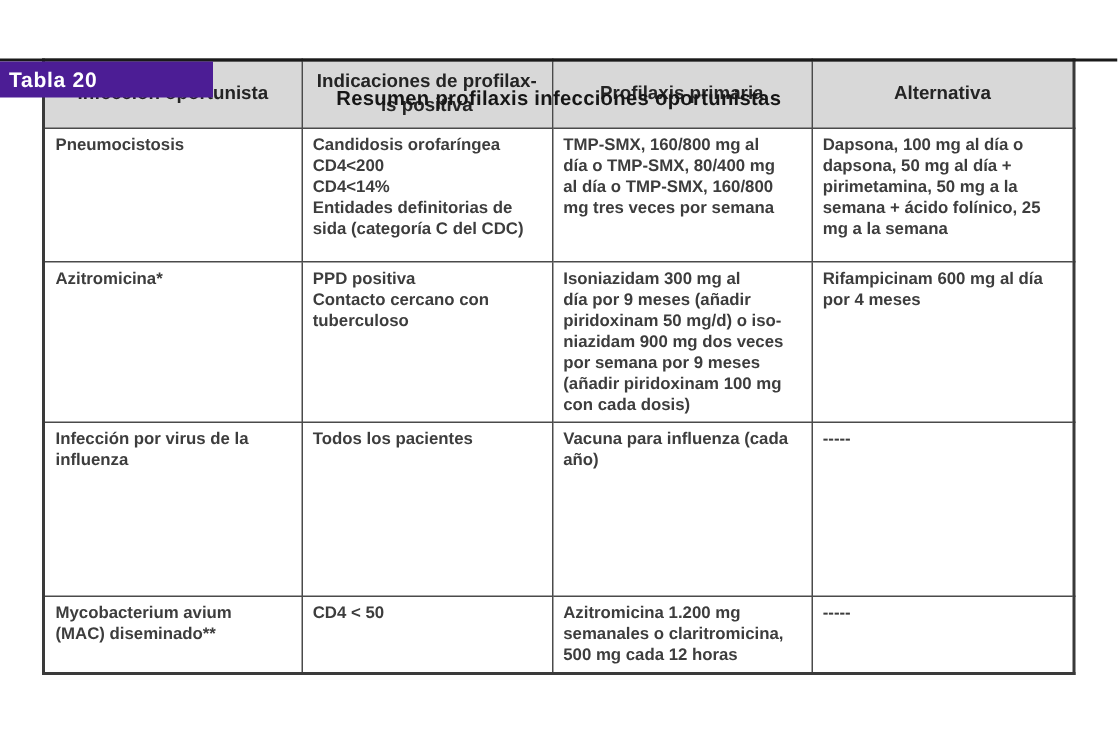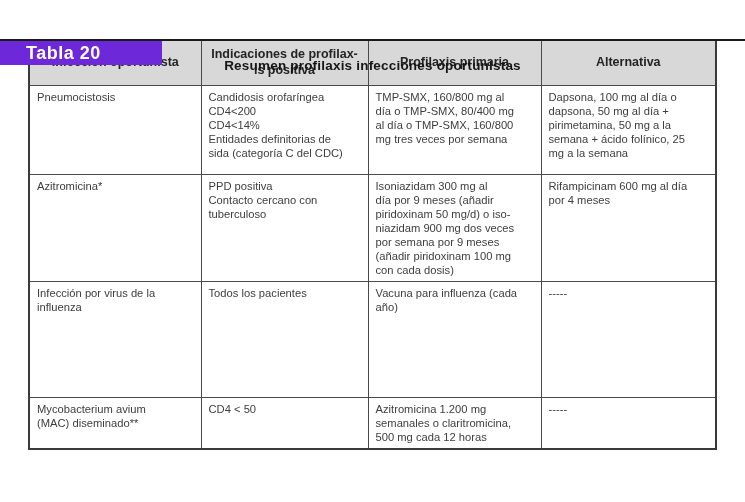--- a/index.html
+++ b/index.html
@@ -10,40 +10,41 @@
     color:#3d3d3d;
     position:relative;
     overflow:hidden;
   }
   .page{position:relative;width:745px;height:502px;}
 
   
   .top-rule{position:absolute;top:0;left:0;width:745px;height:2px;background:#1a1a1a;}
   .tab{
     position:absolute;top:2px;left:0;width:136px;height:24px;
-    background:#6d28d9;color:#ffffff;
-    font-weight:bold;font-size:18px;line-height:24px;
-    padding-left:26px;letter-spacing:.5px;
+    background:#4c1d95;color:#ffffff;
+    font-weight:bold;font-size:14px;line-height:24px;
+    padding-left:6px;letter-spacing:.5px;
   }
   .title{
     position:absolute;top:19px;left:0;width:745px;
     text-align:center;font-weight:bold;font-size:13.5px;color:#161616;
     letter-spacing:.2px;
   }
 
   
   table.op{
     border-collapse:collapse;table-layout:fixed;
     margin:39px 0 0 28px;width:687px;
     border:2px solid #3a3a3a;
   }
   table.op th, table.op td{
     border:1px solid #4a4a4a;
     white-space:pre-line;
     overflow:hidden;
+    font-weight:bold;
   }
   table.op th{
     background:#d8d8d8;
     font-size:12.5px;font-weight:bold;color:#242424;
     text-align:center;vertical-align:middle;
     height:40px;line-height:1.25;padding:2px 6px;
   }
   table.op td{
     font-size:11.2px;line-height:14px;
     vertical-align:top;text-align:left;

